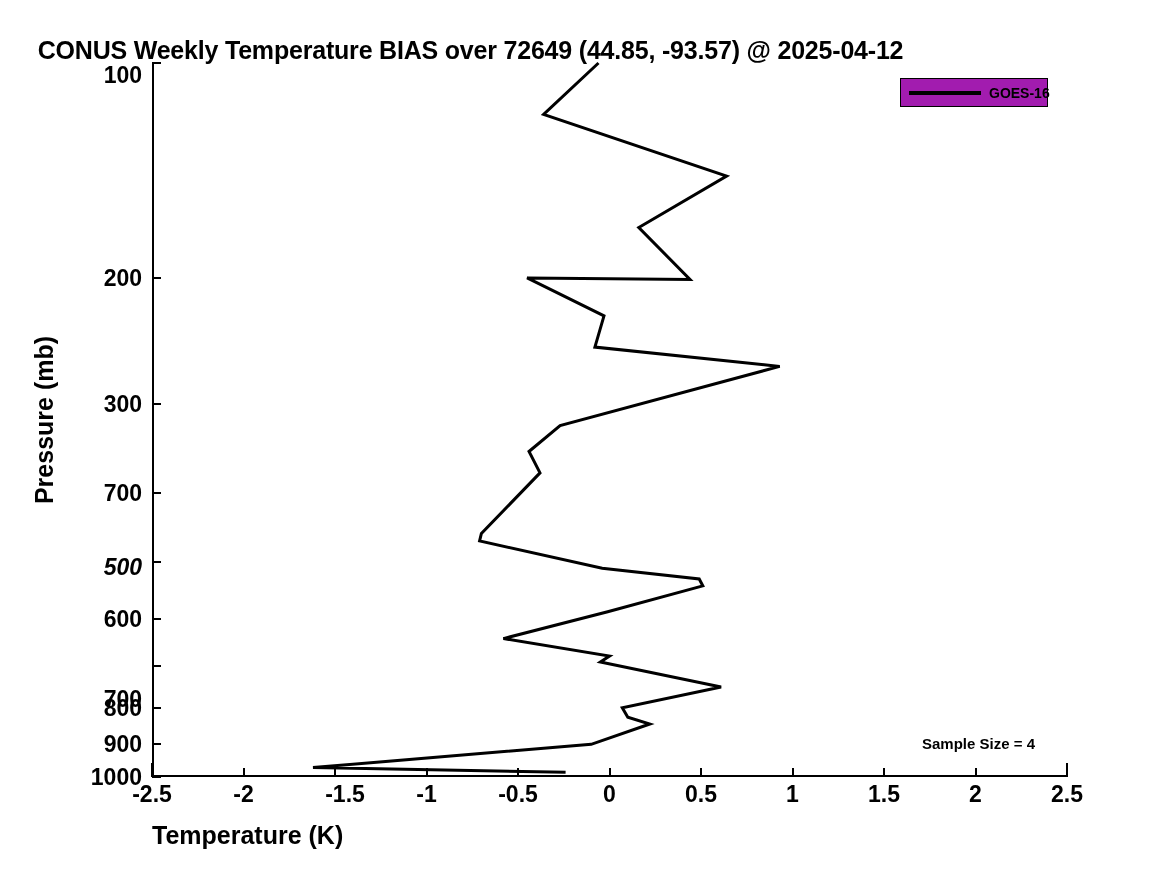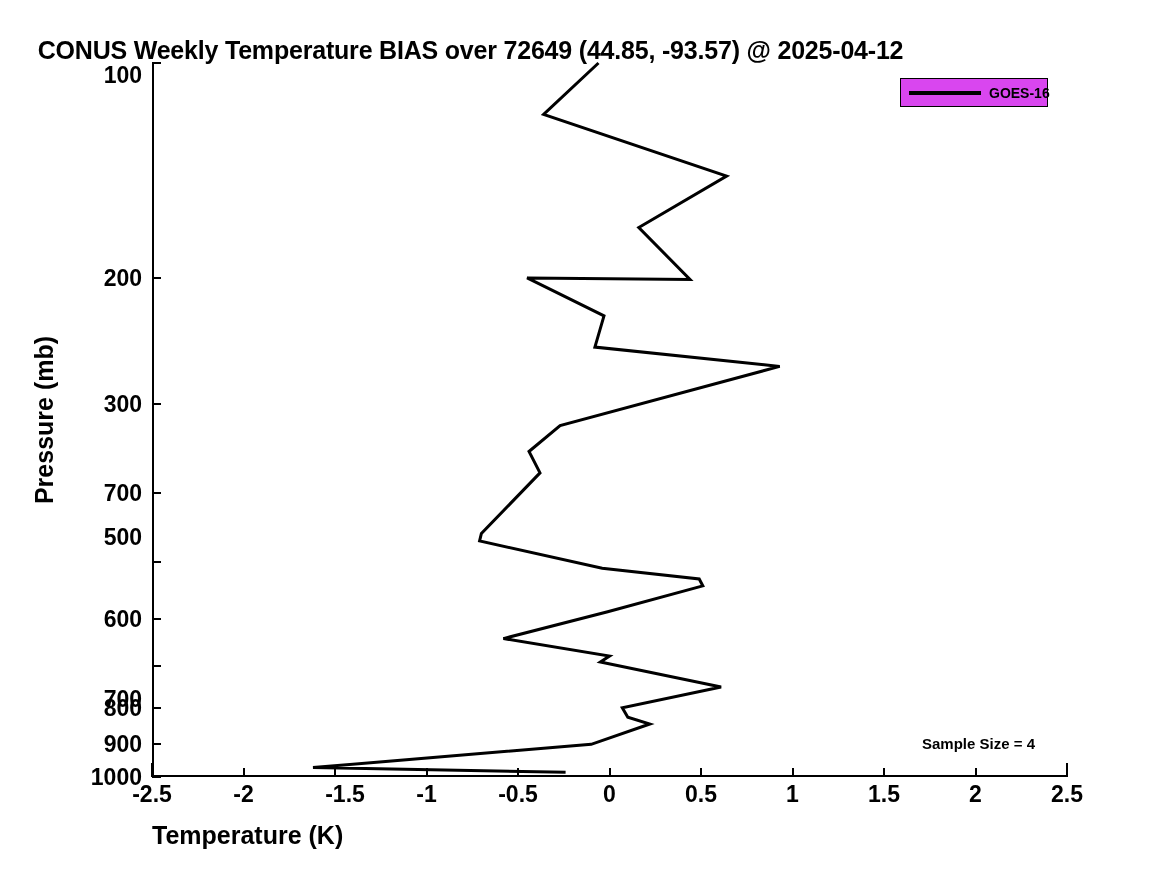--- a/index.html
+++ b/index.html
@@ -106,21 +106,21 @@
     font-weight: bold;
     white-space: nowrap;
   }
   #legend-box {
     position: absolute;
     left: 748px;
     top: 15px;
     width: 148px;
     height: 29px;
     border: 1.5px solid #000;
-    background: #d946ef;
+    background: #a21caf;
     display: flex;
     align-items: center;
     gap: 8px;
     padding: 0 8px;
     box-sizing: border-box;
   }
   #legend-swatch {
     width: 72px;
     height: 4px;
     background: #000;
@@ -186,21 +186,21 @@
     <div id="y-ticks">
         <div class="tick-y" style="top: -1px;"></div>
         <div class="ytick-label" style="top: 12px; margin-left: 23px;">100</div>
         <div class="tick-y" style="top: 213.935px;"></div>
         <div class="ytick-label" style="top: 214.935px;">200</div>
         <div class="tick-y" style="top: 339.665px;"></div>
         <div class="ytick-label" style="top: 340.665px;">300</div>
         <div class="tick-y" style="top: 428.871px;"></div>
         <div class="ytick-label" style="top: 429.871px;">700</div>
         <div class="tick-y" style="top: 498.065px;"></div>
-        <div class="ytick-label" style="top: 474px;">500</div>
+        <div class="ytick-label" style="top: 504px; font-style: italic;">500</div>
         <div class="tick-y" style="top: 554.6px;"></div>
         <div class="ytick-label" style="top: 555.6px;">600</div>
         <div class="tick-y" style="top: 602.4px;"></div>
         <div class="ytick-label" style="top: 603.4px; margin-top: 33px;">700</div>
         <div class="tick-y" style="top: 643.806px;"></div>
         <div class="ytick-label" style="top: 644.806px;">800</div>
         <div class="tick-y" style="top: 680.329px;"></div>
         <div class="ytick-label" style="top: 681.329px;">900</div>
         <div class="tick-y" style="top: 713px;"></div>
         <div class="ytick-label" style="top: 714px;">1000</div>

